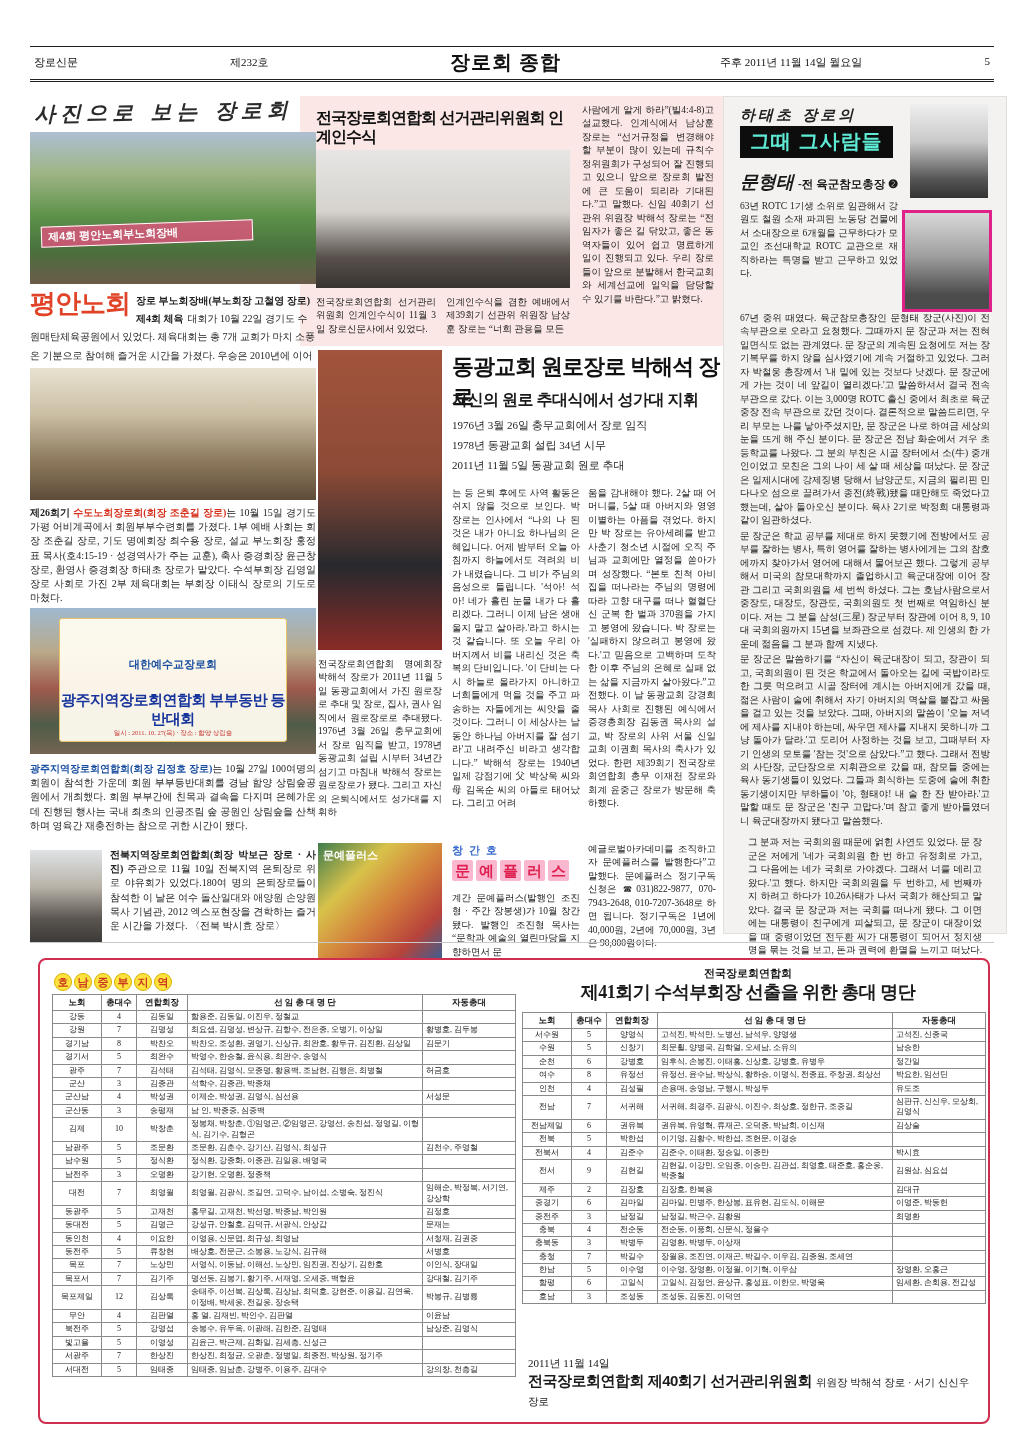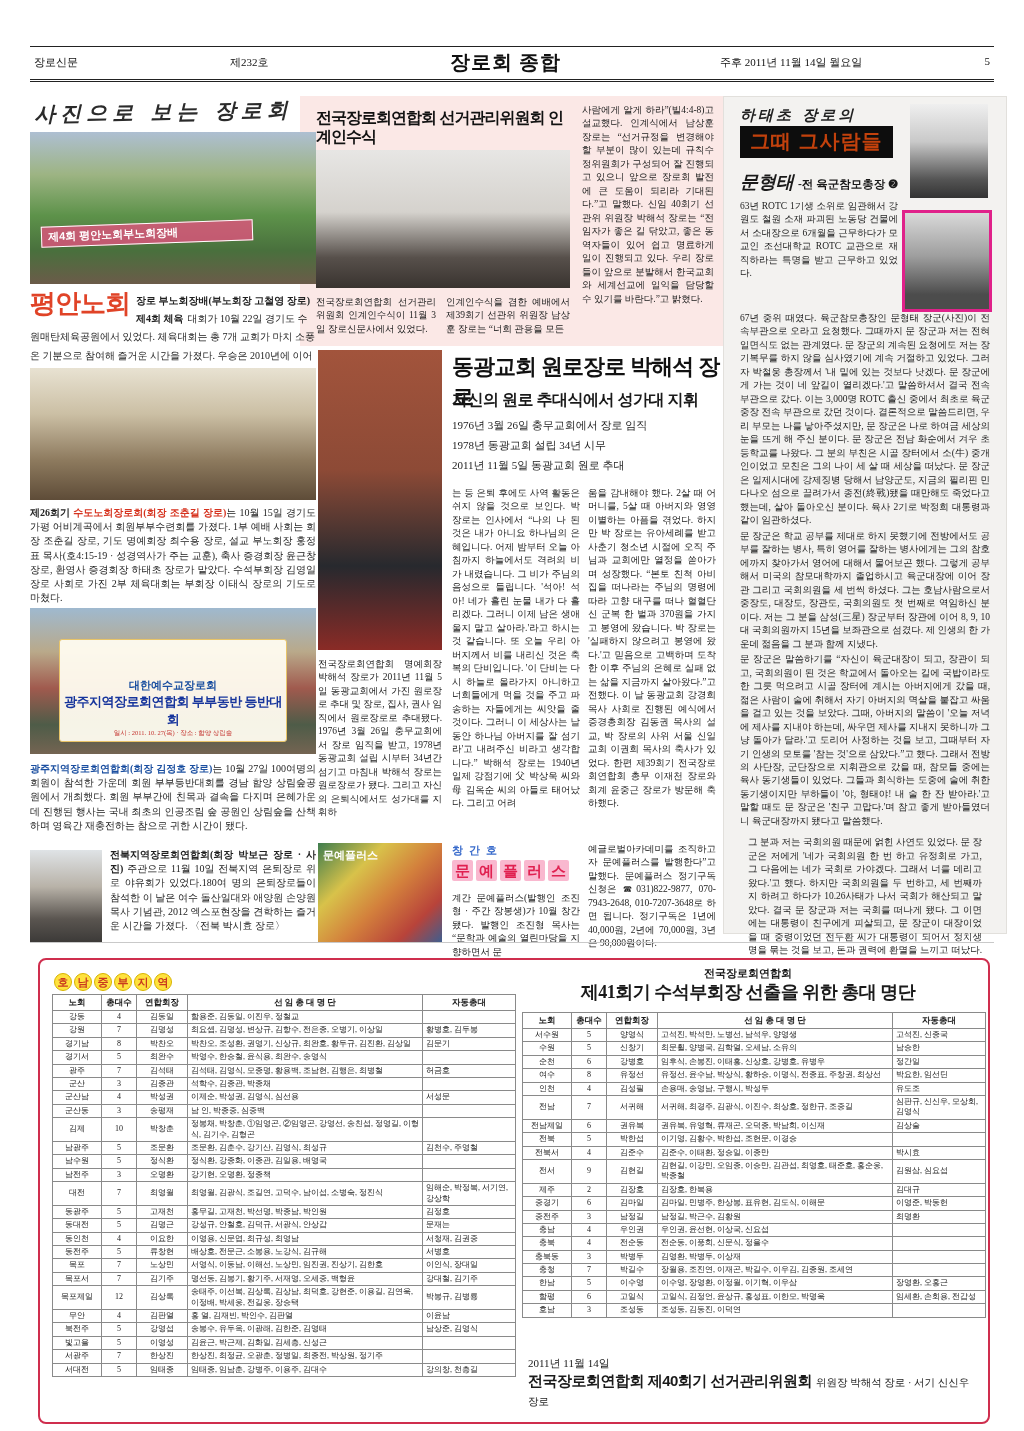--- a/index.html
+++ b/index.html
@@ -16,35 +16,35 @@
   .mh{position:absolute;top:8px;font-size:11px;color:#111;}
   .mh-section{top:2px;font-size:20px;font-weight:bold;letter-spacing:1px;}
   
   .photo{position:absolute;overflow:hidden;background:#cfcfcf;}
   .cap{position:absolute;color:#fff;font-family:"Liberation Sans",sans-serif;}
   .banner1{left:4%;right:22%;bottom:26%;background:rgba(233,80,130,.75);border:1px solid #fff;
            color:#fff;font-weight:bold;font-size:11px;padding:2px 6px;transform:rotate(-2deg);}
   .banner3{left:10%;right:10%;bottom:8%;background:rgba(255,252,240,.95);border:1px solid #e8c468;
            text-align:center;padding:2px 0 3px;border-radius:3px;}
   .banner3 .l1{display:block;color:#1b4fa0;font-size:11px;font-weight:bold;margin-top:36px;}
-  .banner3 .l2{display:block;color:#16349c;font-size:13px;font-weight:bold;letter-spacing:-0.5px;}
+  .banner3 .l2{display:block;color:#16349c;font-size:15px;font-weight:bold;letter-spacing:-0.5px;margin-top:19px;}
   .banner3 .l3{display:block;color:#c4322e;font-size:6.5px;}
   
   .hl-sans{font-family:"Liberation Sans",sans-serif;font-weight:bold;color:#111;letter-spacing:-1px;}
   
   .callig{font-family:"DejaVu Serif",serif;font-style:italic;font-weight:bold;font-size:21px;
           letter-spacing:5px;color:#2b2b2b;transform:rotate(-1deg);}
   
   .noh-title{float:left;color:#e04327;font-size:26px;font-weight:bold;letter-spacing:-1px;
              font-family:"Liberation Sans",sans-serif;margin-right:6px;line-height:1;}
   
   .gray-panel{background:#f3f2f0;border:1px solid #e2e0dc;}
   .kicker-callig{font-family:"DejaVu Serif",serif;font-style:italic;font-weight:bold;font-size:15px;
                  letter-spacing:3px;color:#222;}
-  .title-box{display:inline-block;background:#0d0d0d;color:#c2410c;font-family:"Liberation Sans",sans-serif;
+  .title-box{display:inline-block;background:#0d0d0d;color:#5eead4;font-family:"Liberation Sans",sans-serif;
              font-weight:bold;font-size:20px;padding:2px 10px 3px;letter-spacing:1px;}
   .author-name{font-family:"DejaVu Serif",serif;font-style:italic;font-weight:bold;font-size:18px;}
   .author-sub{font-size:11.5px;font-weight:bold;}
   .mag-frame{border:3px solid #e0218a;}
   
   .kicker-blue{color:#3a6ccc;font-weight:bold;font-size:11px;letter-spacing:6px;
                font-family:"Liberation Sans",sans-serif;}
   .pinkchars span{display:inline-block;background:#f9b8cf;color:#e02050;font-weight:bold;
                   font-size:15px;width:21px;height:21px;line-height:21px;text-align:center;
                   margin-right:3px;font-family:"Liberation Sans",sans-serif;border-radius:2px;}
@@ -132,21 +132,21 @@
 <div class="photo" style="left:318px;top:350px;width:124px;height:300px;background:linear-gradient(180deg,#a2543c 0%,#8d4a36 40%,#27292e 72%,#8a2b26 100%);"></div>
 <div class="abs hl-sans" style="left:452px;top:352px;width:268px;font-size:22px;">동광교회 원로장로 박해석 장로</div>
 <div class="abs" style="left:452px;top:390px;width:268px;font-size:16px;font-weight:bold;letter-spacing:-0.5px;">자신의 원로 추대식에서 성가대 지휘</div>
 <div class="abs info-line" style="left:452px;top:418px;">1976년 3월 26일 충무교회에서 장로 임직</div>
 <div class="abs info-line" style="left:452px;top:438px;">1978년 동광교회 설립 34년 시무</div>
 <div class="abs info-line" style="left:452px;top:458px;">2011년 11월 5일 동광교회 원로 추대</div>
 <div class="abs txt" style="left:318px;top:658px;width:124px;">전국장로회연합회 명예회장 박해석 장로가 2011년 11월 5일 동광교회에서 가진 원로장로 추대 및 장로, 집사, 권사 임직에서 원로장로로 추대됐다. 1976년 3월 26일 충무교회에서 장로 임직을 받고, 1978년 동광교회 설립 시부터 34년간 섬기고 마침내 박해석 장로는 원로장로가 됐다. 그리고 자신의 은퇴식에서도 성가대를 지휘하</div>
 <div class="abs txt" style="left:452px;top:487px;width:128px;">는 등 은퇴 후에도 사역 활동은 쉬지 않을 것으로 보인다. 박 장로는 인사에서 “나의 나 된 것은 내가 아니요 하나님의 은혜입니다. 어제 밤부터 오늘 아침까지 하늘에서도 격려의 비가 내렸습니다. 그 비가 주님의 음성으로 들립니다. '석아! 석아! 네가 흘린 눈물 내가 다 흘리겠다. 그러니 이제 남은 생애 울지 말고 살아라.'라고 하시는 것 같습니다. 또 오늘 우리 아버지께서 비를 내리신 것은 축복의 단비입니다. '이 단비는 다시 하늘로 올라가지 아니하고 너희들에게 먹을 것을 주고 파송하는 자들에게는 씨앗을 줄 것이다. 그러니 이 세상사는 날 동안 하나님 아버지를 잘 섬기라'고 내려주신 비라고 생각합니다.” 박해석 장로는 1940년 일제 강점기에 父 박상욱 씨와 母 김옥순 씨의 아들로 태어났다. 그리고 어려</div>
 <div class="abs txt" style="left:588px;top:487px;width:128px;">움을 감내해야 했다. 2살 때 어머니를, 5살 때 아버지와 영영 이별하는 아픔을 겪었다. 하지만 박 장로는 유아세례를 받고 사춘기 청소년 시절에 오직 주님과 교회에만 열정을 쏟아가며 성장했다. “본토 친척 아비 집을 떠나라는 주님의 명령에 따라 고향 대구를 떠나 혈혈단신 군복 한 벌과 370원을 가지고 봉영에 왔습니다. 박 장로는 '실패하지 않으려고 봉영에 왔다.'고 믿음으로 고백하며 도착한 이후 주님의 은혜로 실패 없는 삶을 지금까지 살아왔다.”고 전했다. 이 날 동광교회 강경희 목사 사회로 진행된 예식에서 증경총회장 김동권 목사의 설교, 박 장로의 사위 서울 신일교회 이권희 목사의 축사가 있었다. 한편 제39회기 전국장로회연합회 총무 이재천 장로와 회계 윤중근 장로가 방문해 축하했다.</div>
 
-<div class="photo" style="left:318px;top:843px;width:124px;height:99px;background:linear-gradient(135deg,#3f7d4e 0%,#d8c24a 30%,#d3803c 55%,#b8433a 80%,#3f5e8f 100%);">
+<div class="photo" style="left:318px;top:843px;width:124px;height:115px;background:linear-gradient(135deg,#3f7d4e 0%,#d8c24a 30%,#d3803c 55%,#b8433a 80%,#3f5e8f 100%);">
   <span class="cap" style="left:5px;top:5px;font-size:11px;font-weight:bold;">문예플러스</span>
 </div>
 <div class="abs kicker-blue" style="left:452px;top:843px;">창간호</div>
 <div class="abs pinkchars" style="left:452px;top:860px;"><span>문</span><span>예</span><span>플</span><span>러</span><span>스</span></div>
 <div class="abs txt" style="left:452px;top:892px;width:128px;">계간 문예플러스(발행인 조진형 · 주간 장봉생)가 10월 창간됐다. 발행인 조진형 목사는 “문학과 예술의 열린마당을 지향하면서 문</div>
 <div class="abs txt" style="left:588px;top:843px;width:128px;">예글로벌아카데미를 조직하고자 문예플러스를 발행한다”고 말했다. 문예플러스 정기구독 신청은 ☎031)822-9877, 070-7943-2648, 010-7207-3648로 하면 됩니다. 정기구독은 1년에 40,000원, 2년에 70,000원, 3년은 90,000원이다.</div>
 
 <div class="abs kicker-callig" style="left:740px;top:106px;">하태초 장로의</div>
 <div class="abs" style="left:740px;top:126px;">
   <span class="title-box">그때 그사람들</span>
@@ -457,27 +457,20 @@
         <td class="c4">이영준, 박동헌</td>
       </tr>
       <tr>
         <td class="c0">중전주</td>
         <td class="c1">3</td>
         <td class="c2">남정길</td>
         <td class="c3">남정길, 박근수, 김황원</td>
         <td class="c4">최명환</td>
       </tr>
       <tr>
-        <td class="c0">충남</td>
-        <td class="c1">4</td>
-        <td class="c2">우인권</td>
-        <td class="c3">우인권, 윤선현, 이상국, 신요섭</td>
-        <td class="c4"></td>
-      </tr>
-      <tr>
         <td class="c0">충북</td>
         <td class="c1">4</td>
         <td class="c2">전순동</td>
         <td class="c3">전순동, 이풍희, 신문식, 정을수</td>
         <td class="c4"></td>
       </tr>
       <tr>
         <td class="c0">충북동</td>
         <td class="c1">3</td>
         <td class="c2">박병두</td>

